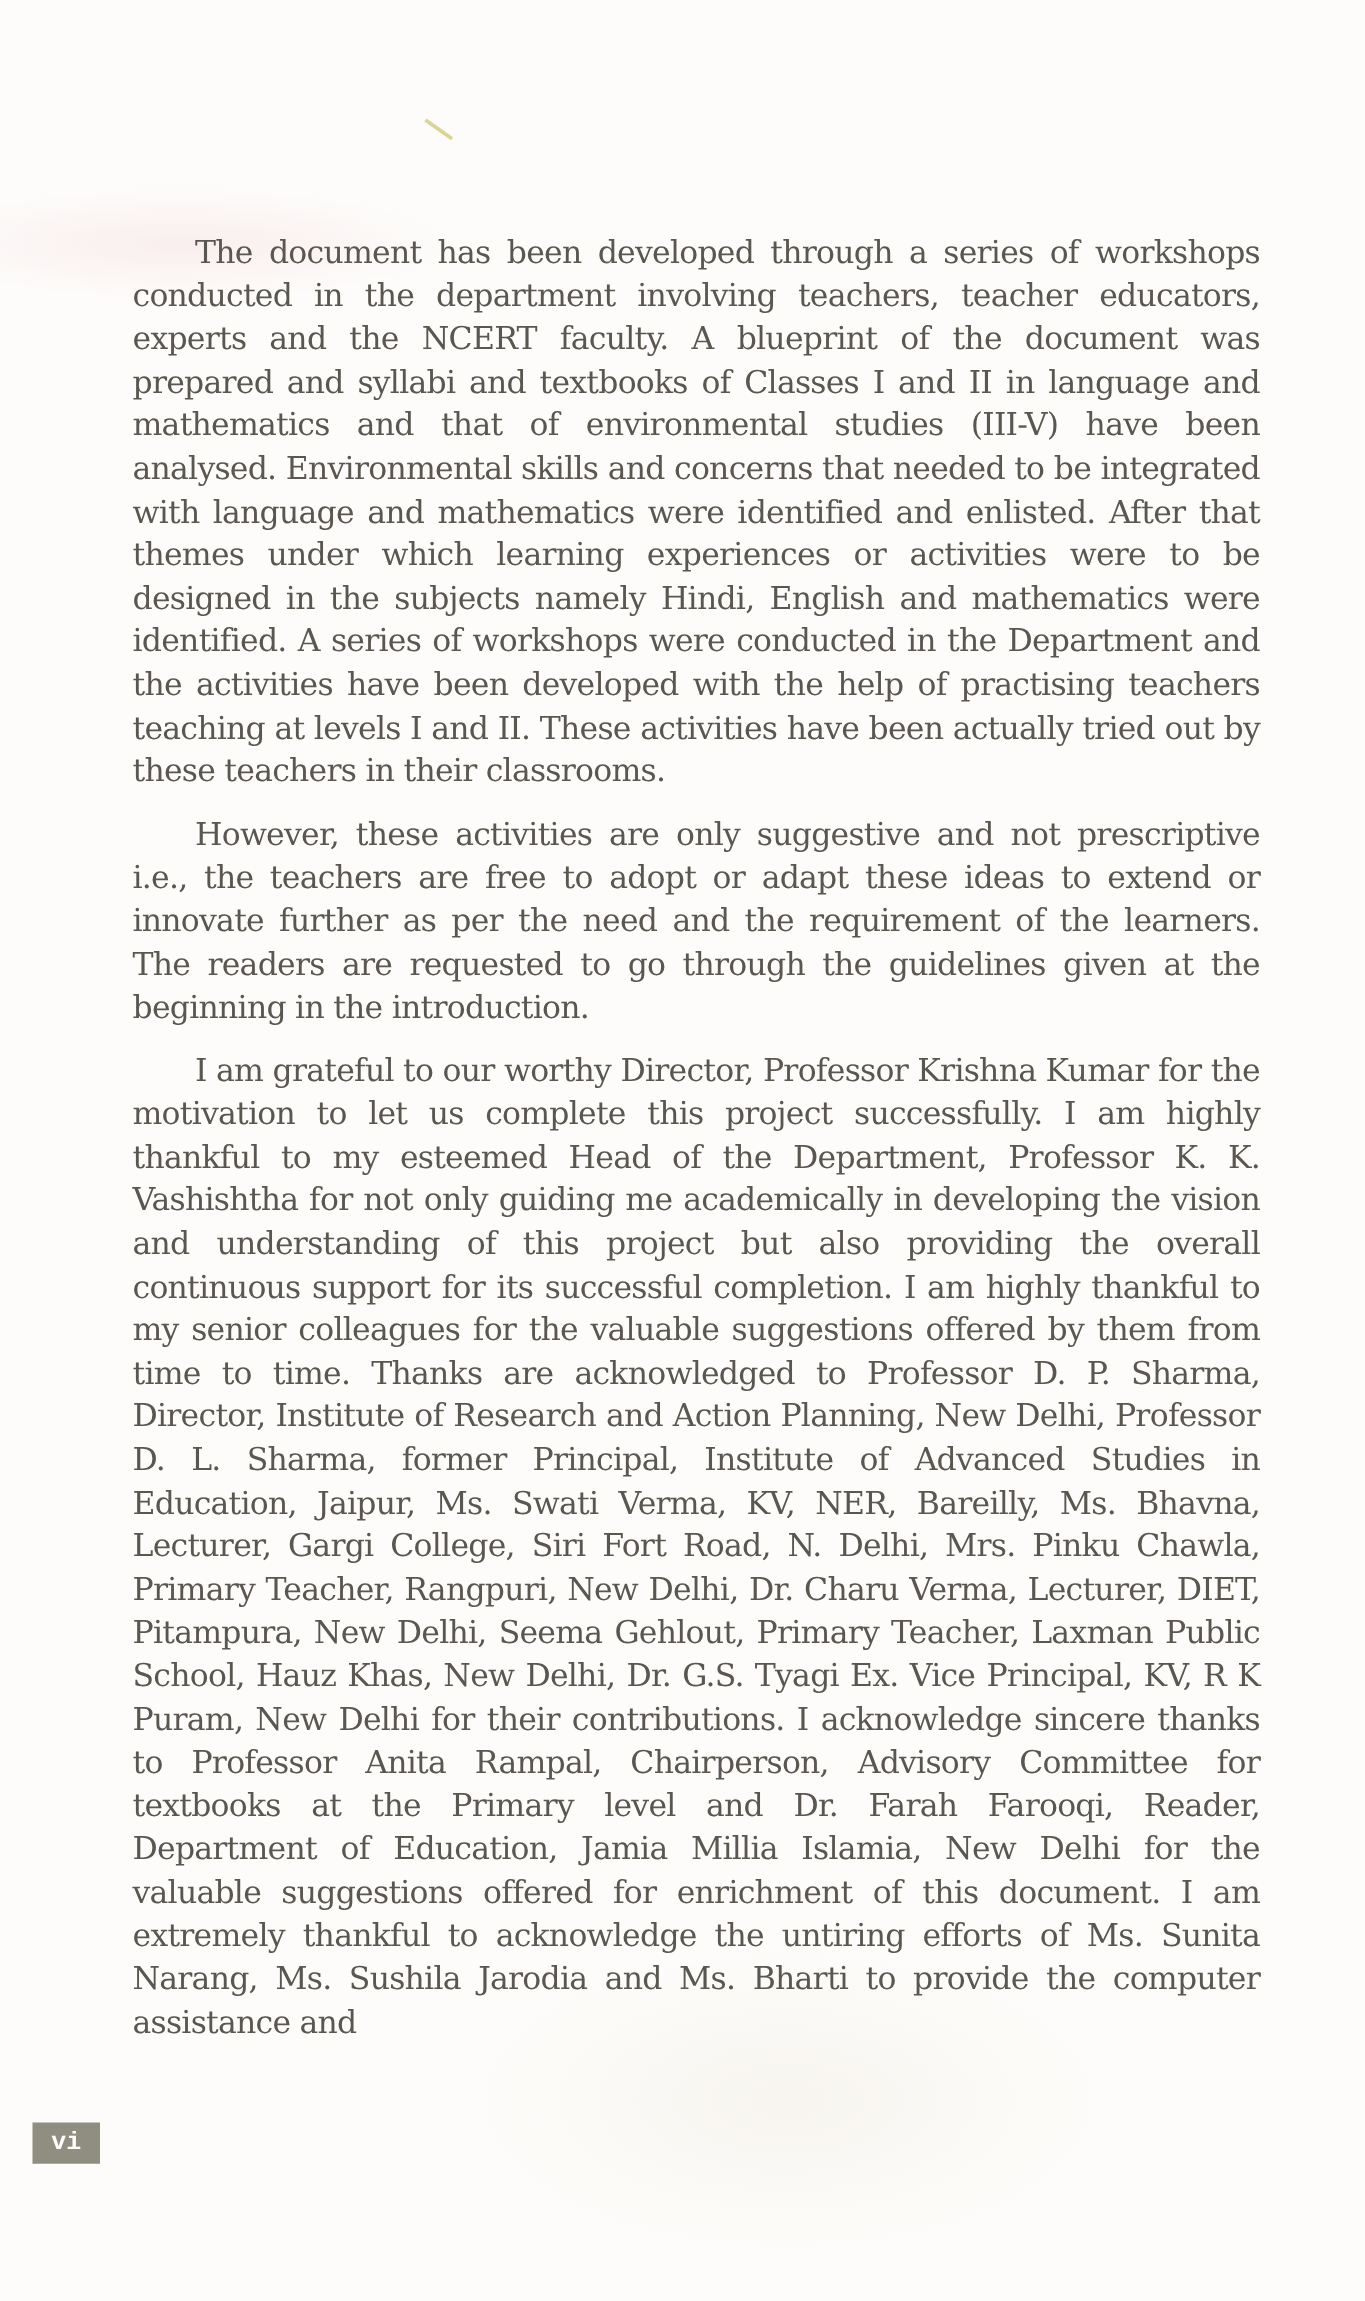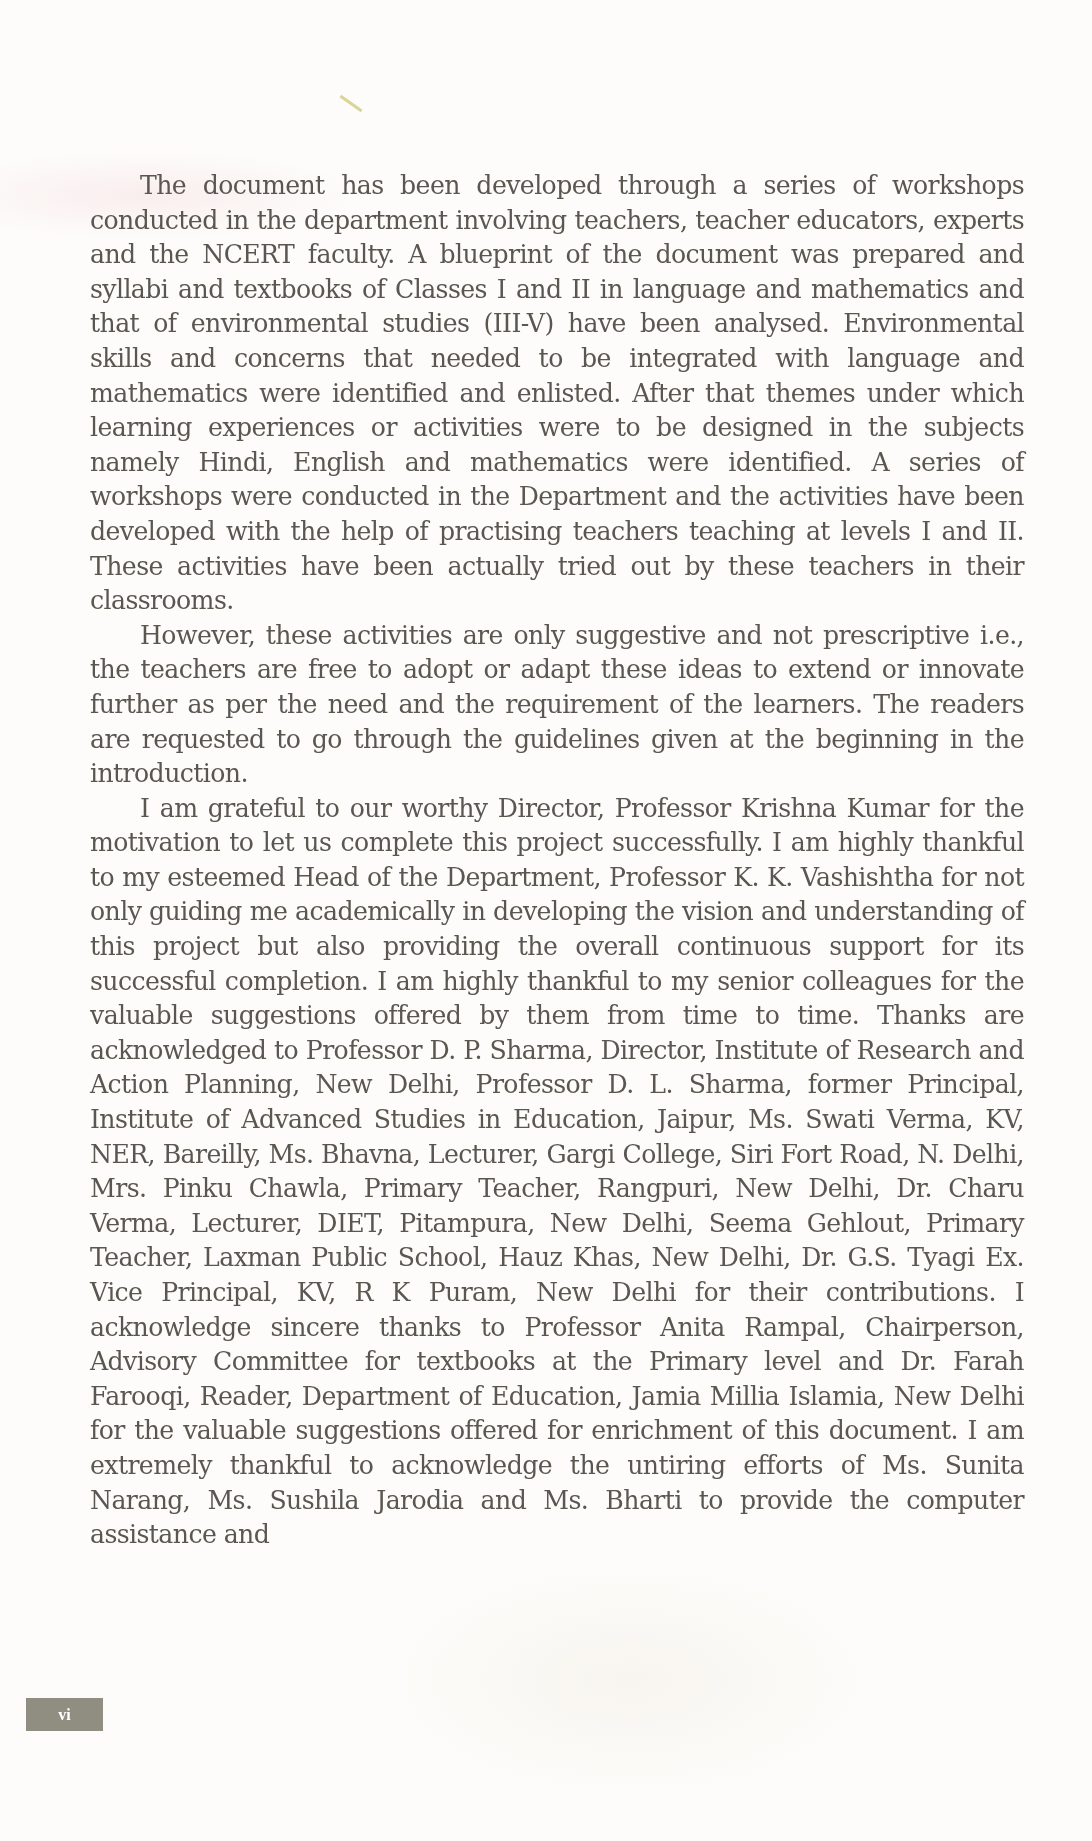--- a/index.html
+++ b/index.html
@@ -27,35 +27,35 @@
     position: absolute;
     left: 90px;
     top: 169px;
     width: 934px;
     color: #5a5750;
     font-size: 25.2px;
     line-height: 34.6px;
     letter-spacing: -0.6px;
   }
   .page-body p {
-    margin: 0;
+    margin: 16px;
     text-align: justify;
     text-indent: 50px;
   }
   .page-badge {
     position: absolute;
     left: 26px;
     top: 1698px;
-    width: 77px;
+    width: 54px;
     height: 33px;
     background: #8f8e80;
     color: #ffffff;
-    font-family: Liberation Serif, serif;
+    font-family: Liberation Mono, monospace;
     font-weight: bold;
-    font-size: 16px;
+    font-size: 20px;
     line-height: 33px;
     text-align: center;
   }
 </style>
 </head>
 <body>
 
 <div class="stain-top"></div>
 <div class="stain-bottom"></div>
 <div class="mark"></div>

